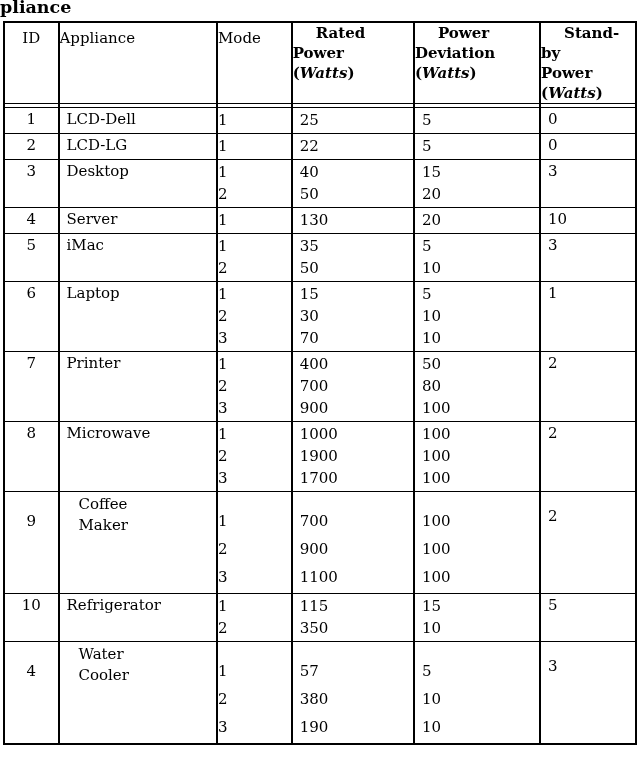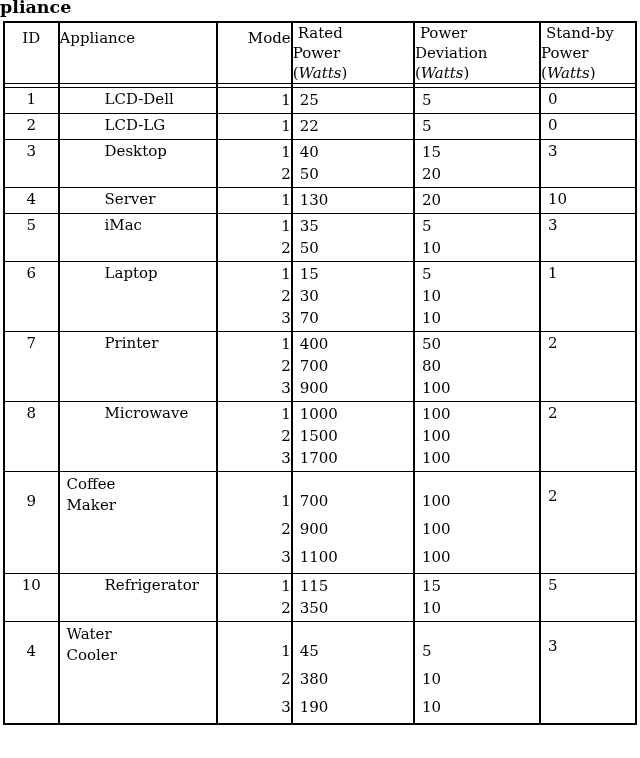--- a/index.html
+++ b/index.html
@@ -66,33 +66,33 @@
   table.apptable {
     border-top: 2.2px solid #000;
     border-bottom: 2.2px solid #000;
     border-left: 2.2px solid #000;
     border-right: 2.2px solid #000;
   }
 
   
   .c-id    { width: 54px;  text-align: center; }
   .c-app   { width: 157px; text-align: left;  }
-  .c-mode  { width: 74px;  text-align: right;  }
+  .c-mode  { width: 74px;  text-align: left;  }
   .c-rated { width: 121px; text-align: left;  }
   .c-dev   { width: 125px; text-align: left;  }
   .c-sb    { width: 95px; text-align: left;  }
 
   .vline-r { border-right: 2.0px solid #000; }
 
   
   thead td {
     padding: 4px 0 5px 0;
     vertical-align: top;
   }
-  thead td .pad { padding-left: 5px; padding-right: 4px; }
+  thead td .pad { padding-left: 23px; padding-right: 4px; font-weight: bold; }
 
   .hdr-mid {
     display: block;
     padding-top: 5px;
   }
 
   .unit { font-style: italic; }
   .paren { font-style: normal; }
 
   
@@ -127,22 +127,22 @@
     line-height: 22px;
   }
 
   
   .wide .modeline { height: 28px; line-height: 28px; }
   .wide .modeline.m1 { height: 42px; line-height: 56px; }
 
   .idbox-top { display:block; padding-top: 1px; }
   .idbox-mid { display:block; padding-top: 19px; }
 
-  .appbox-top  { display:block; padding-top: 1px; margin-left: 38px; }
-  .appbox-wrap { display:block; padding-top: 2px; line-height: 21px; }
+  .appbox-top  { display:block; padding-top: 1px; }
+  .appbox-wrap { display:block; padding-top: 2px; line-height: 21px; margin-left: 12px; }
 
   .valline {
     display: block;
     height: 22px;
     line-height: 22px;
   }
   .wide .valline { height: 28px; line-height: 28px; }
   .wide .valline.v1 { height: 42px; line-height: 56px; }
 
   .sbbox { display: block; padding-top: 1px; }
@@ -422,21 +422,21 @@
             <td class="c-mode vline-r">
               <span class="cellbox">
                 <span class="modeline m1">1</span>
                 <span class="modeline">2</span>
                 <span class="modeline">3</span>
               </span>
             </td>
             <td class="c-rated vline-r">
               <span class="cellbox cellpad">
                 <span class="valline v1">1000</span>
-                <span class="valline">1500</span>
+                <span class="valline">1900</span>
                 <span class="valline">1700</span>
               </span>
             </td>
             <td class="c-dev vline-r">
               <span class="cellbox cellpad">
                 <span class="valline v1">100</span>
                 <span class="valline">100</span>
                 <span class="valline">100</span>
               </span>
             </td>
@@ -514,21 +514,21 @@
             </td>
             <td class="c-mode vline-r">
               <span class="cellbox">
                 <span class="modeline m1">1</span>
                 <span class="modeline">2</span>
                 <span class="modeline">3</span>
               </span>
             </td>
             <td class="c-rated vline-r">
               <span class="cellbox cellpad">
-                <span class="valline v1">45</span>
+                <span class="valline v1">57</span>
                 <span class="valline">380</span>
                 <span class="valline">190</span>
               </span>
             </td>
             <td class="c-dev vline-r">
               <span class="cellbox cellpad">
                 <span class="valline v1">5</span>
                 <span class="valline">10</span>
                 <span class="valline">10</span>
               </span>

